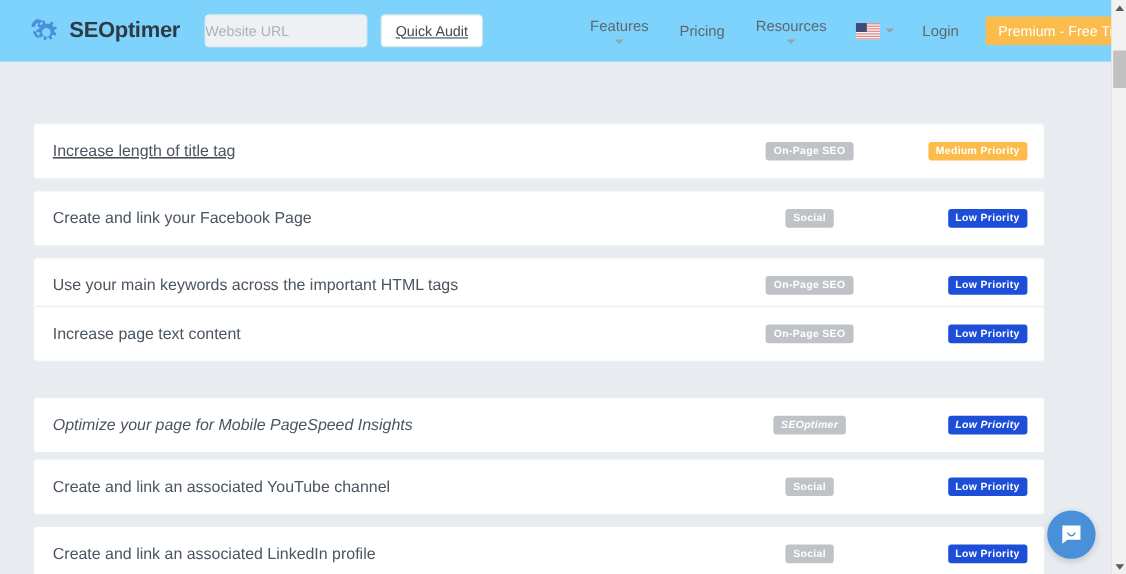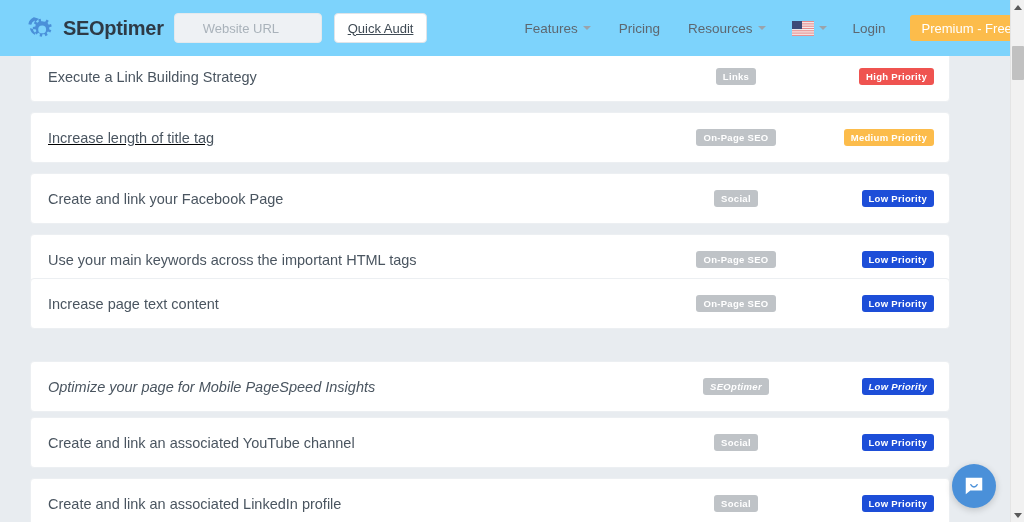--- a/index.html
+++ b/index.html
@@ -38,27 +38,27 @@
   }
   .brand-mark { width: 30px; height: 30px; display: block; }
   .brand-name {
     font-size: 20px;
     font-weight: bold;
     color: #2e3a46;
     letter-spacing: -0.3px;
   }
 
   .url-input {
-    margin-left: 10px;
+    margin-left: 22px;
     width: 148px;
     height: 30px;
     border: 1px solid #e4e9ed;
     background: #eef1f4;
     border-radius: 4px;
-    padding: 0 28px;
+    padding: 0 0;
     font-family: "Liberation Sans", sans-serif;
     font-size: 13px;
     color: #5b6670;
     outline: none;
   }
   .url-input::placeholder { color: #a9b2ba; }
 
   .quick-audit-btn {
     margin-left: 12px;
     height: 30px;
@@ -82,20 +82,21 @@
   }
   .nav-link {
     font-size: 13.5px;
     color: #5d6770;
     padding: 0 14px;
     cursor: pointer;
     display: flex;
     align-items: center;
     gap: 5px;
     white-space: nowrap;
+    flex-direction: column;
   }
   .caret {
     width: 0; height: 0;
     border-left: 4px solid transparent;
     border-right: 4px solid transparent;
     border-top: 4px solid #9aa3ab;
     display: inline-block;
   }
 
   .lang-select {
@@ -298,29 +299,20 @@
 
     <div class="nav-link">
       <span>Login</span>
     </div>
   </nav>
 
   <button class="premium-btn">Premium - Free Trial</button>
 </div>
 
 <div class="rec-list" id="rec-list">
-    <div class="rec-card" style="top: 4px;">
-      <div class="rec-title">Execute a Link Building Strategy</div>
-      <div class="rec-category">
-        <span class="badge badge-category">Links</span>
-      </div>
-      <div class="rec-priority">
-        <span class="badge badge-high">High Priority</span>
-      </div>
-    </div>
     <div class="rec-card" style="top: 65px; text-decoration: underline;">
       <div class="rec-title">Increase length of title tag</div>
       <div class="rec-category">
         <span class="badge badge-category">On-Page SEO</span>
       </div>
       <div class="rec-priority">
         <span class="badge badge-medium">Medium Priority</span>
       </div>
     </div>
     <div class="rec-card" style="top: 126px;">

